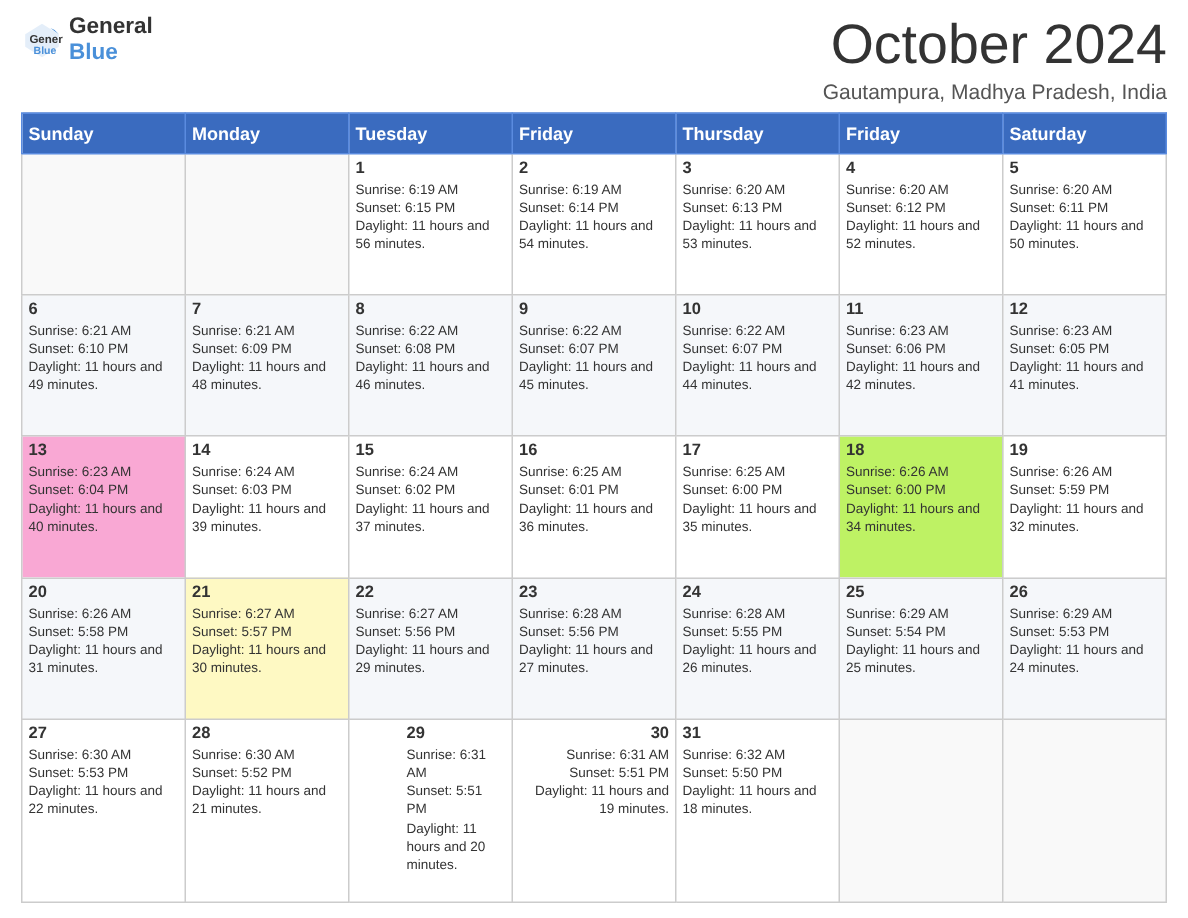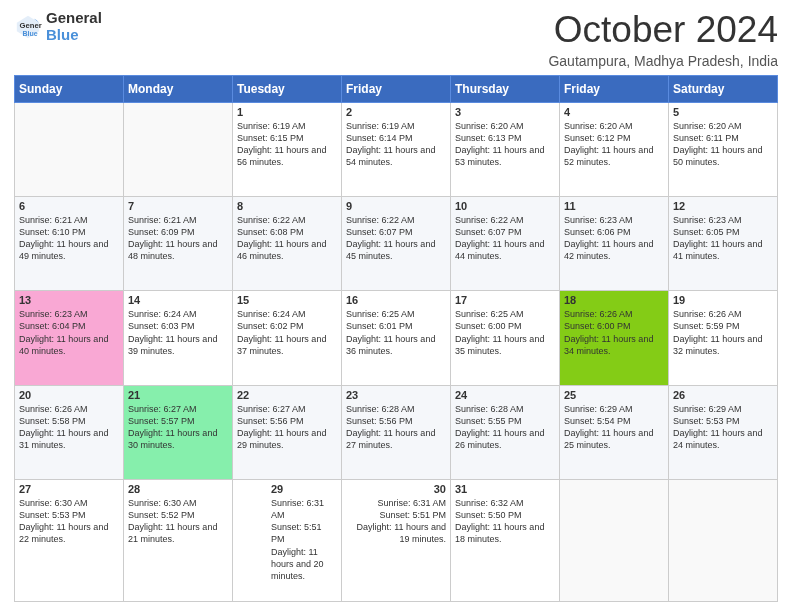--- a/index.html
+++ b/index.html
@@ -198,35 +198,35 @@
             <div class="cell-text">Sunrise: 6:24 AM<br>Sunset: 6:02 PM<br>Daylight: 11 hours and 37 minutes.</div>
           </td>
           <td style="background-color: rgb(255, 255, 255); margin-left: 42px;">
             <span class="day-num">16</span>
             <div class="cell-text">Sunrise: 6:25 AM<br>Sunset: 6:01 PM<br>Daylight: 11 hours and 36 minutes.</div>
           </td>
           <td style="background-color: rgb(255, 255, 255);">
             <span class="day-num">17</span>
             <div class="cell-text">Sunrise: 6:25 AM<br>Sunset: 6:00 PM<br>Daylight: 11 hours and 35 minutes.</div>
           </td>
-          <td style="background-color: #84cc16;">
+          <td style="background-color: #bef264;">
             <span class="day-num">18</span>
             <div class="cell-text">Sunrise: 6:26 AM<br>Sunset: 6:00 PM<br>Daylight: 11 hours and 34 minutes.</div>
           </td>
           <td style="background-color: rgb(255, 255, 255);">
             <span class="day-num">19</span>
             <div class="cell-text">Sunrise: 6:26 AM<br>Sunset: 5:59 PM<br>Daylight: 11 hours and 32 minutes.</div>
           </td>
         </tr>
         <tr>
           <td style="background-color: rgb(245, 247, 250);">
             <span class="day-num">20</span>
             <div class="cell-text">Sunrise: 6:26 AM<br>Sunset: 5:58 PM<br>Daylight: 11 hours and 31 minutes.</div>
           </td>
-          <td style="background-color: #86efac;">
+          <td style="background-color: #fef9c3;">
             <span class="day-num">21</span>
             <div class="cell-text">Sunrise: 6:27 AM<br>Sunset: 5:57 PM<br>Daylight: 11 hours and 30 minutes.</div>
           </td>
           <td style="background-color: rgb(245, 247, 250);">
             <span class="day-num">22</span>
             <div class="cell-text">Sunrise: 6:27 AM<br>Sunset: 5:56 PM<br>Daylight: 11 hours and 29 minutes.</div>
           </td>
           <td style="background-color: rgb(245, 247, 250);">
             <span class="day-num">23</span>
             <div class="cell-text">Sunrise: 6:28 AM<br>Sunset: 5:56 PM<br>Daylight: 11 hours and 27 minutes.</div>

